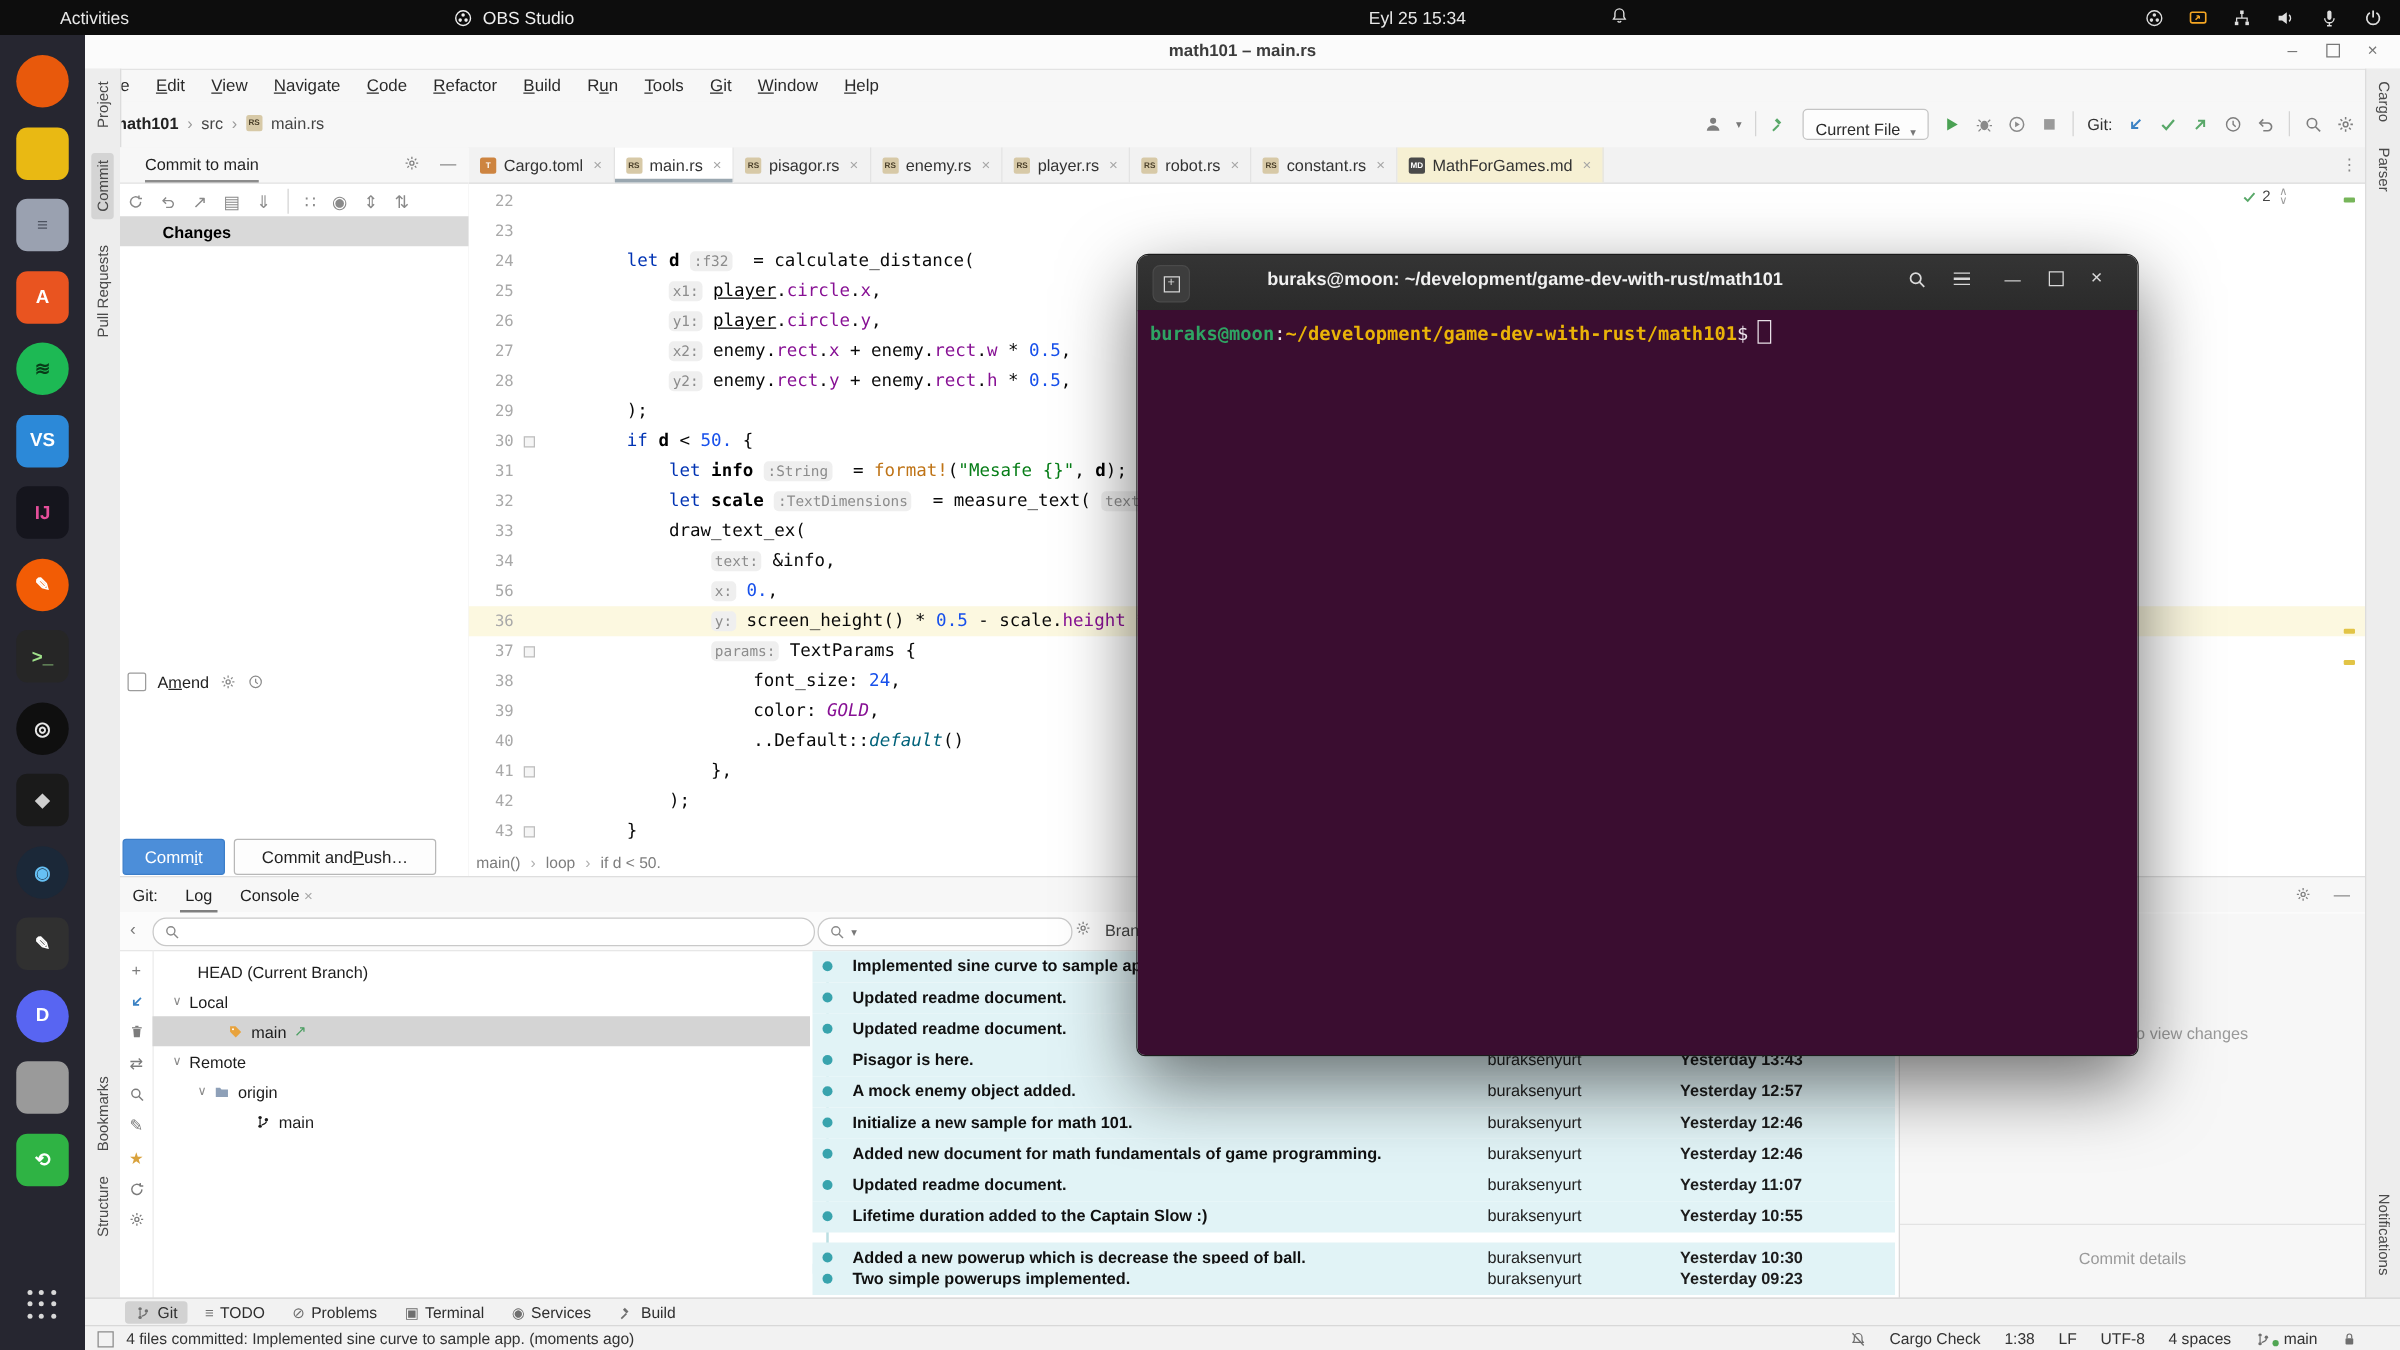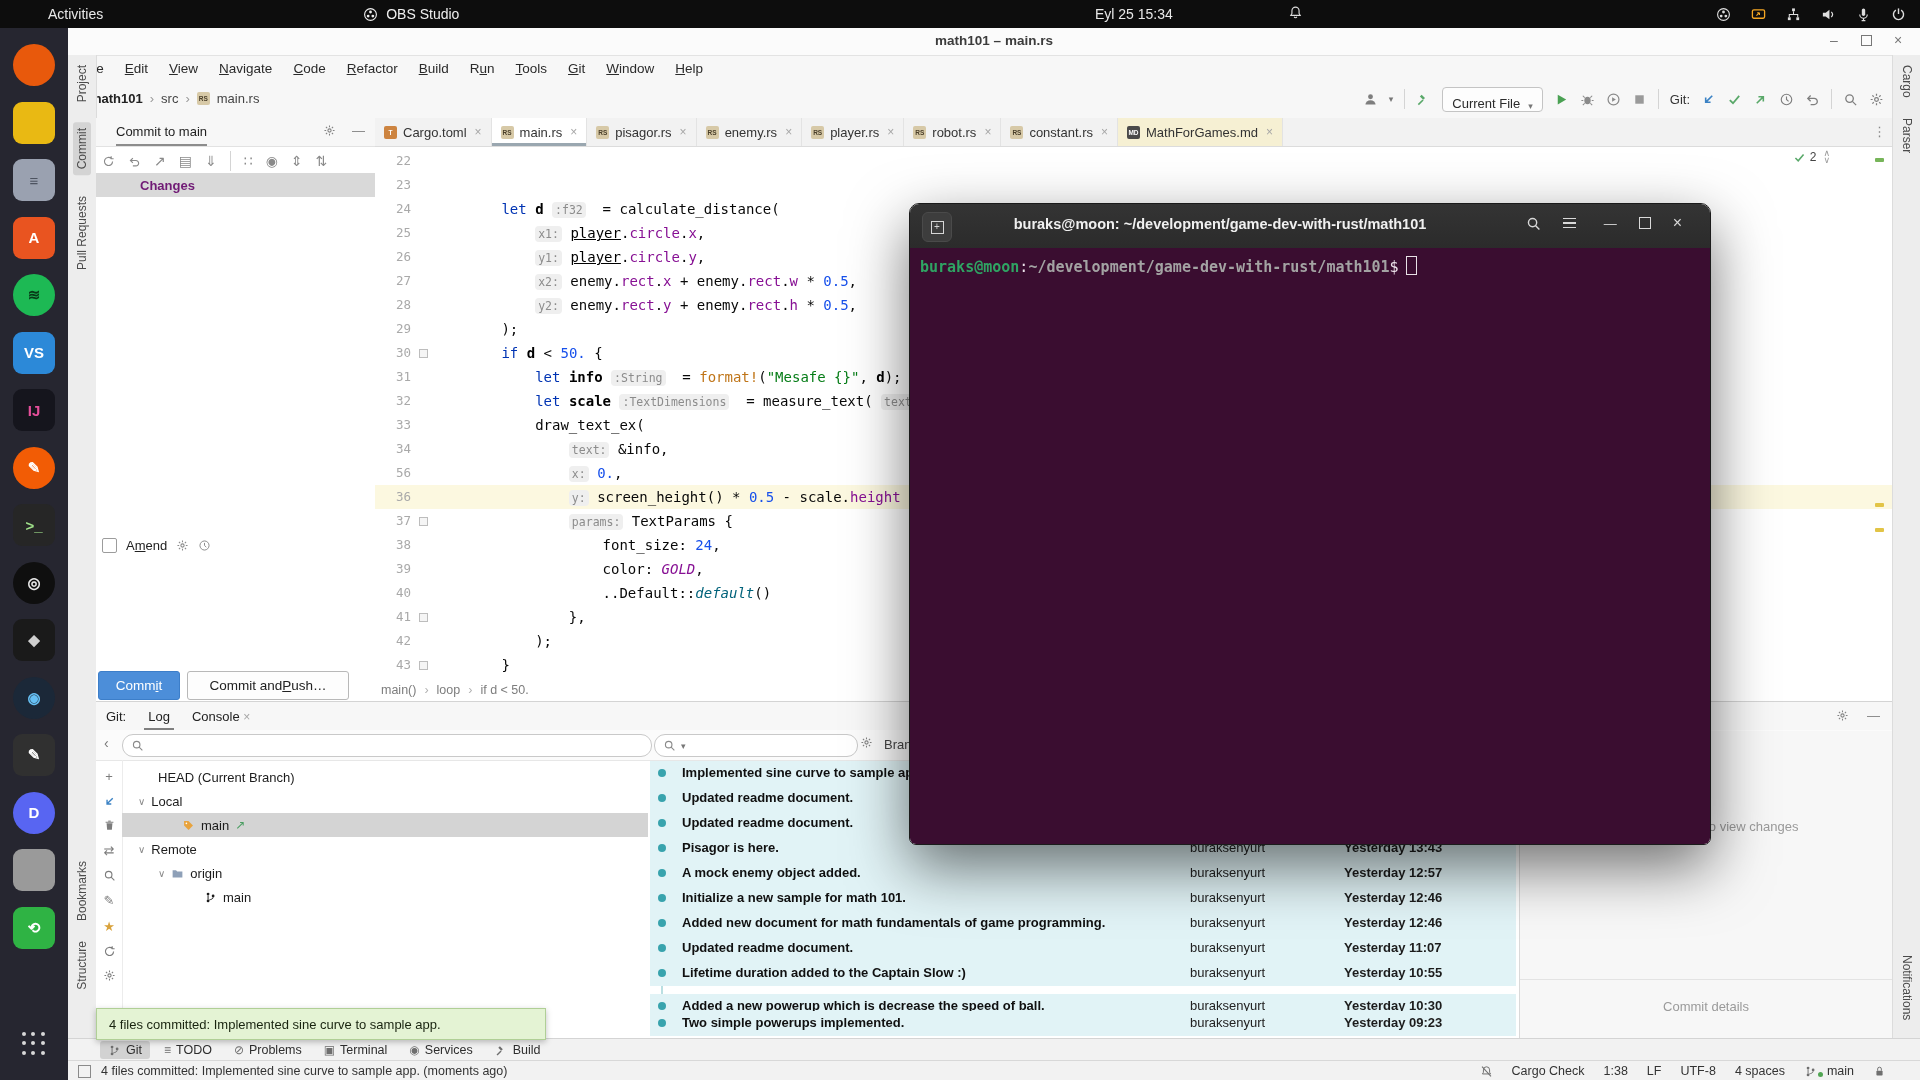--- a/index.html
+++ b/index.html
@@ -60,21 +60,21 @@
   .vlab.active{background:#d4d4d4;padding:6px 2px;border-radius:3px;}
 
   
   #commit-panel{position:absolute;left:96px;top:118px;width:279px;height:583px;background:#fff;border-right:1px solid #d6d6d6;}
   #cp-header{position:absolute;left:0;top:0;right:0;height:28px;background:#f7f7f7;border-bottom:1px solid #e2e2e2;}
   #cp-title{position:absolute;left:20px;top:6px;color:#222;}
   #cp-title::after{content:"";position:absolute;left:0;right:0;bottom:-7px;height:2px;background:#8c8c8c;}
   #cp-header-icons{position:absolute;right:10px;top:5px;display:flex;gap:16px;color:#818181;}
   #cp-toolbar{position:absolute;left:6px;top:33px;display:flex;align-items:center;gap:13px;color:#8a8a8a;font-size:14px;}
   #cp-changes{position:absolute;left:0;top:55px;right:0;height:24px;background:#d9d9d9;display:flex;align-items:center;}
-  #cp-changes span{margin-left:44px;font-weight:bold;color:#701a75;}
+  #cp-changes span{margin-left:34px;font-weight:bold;color:#000000;}
   #cp-amend{position:absolute;left:6px;top:420px;display:flex;align-items:center;gap:9px;color:#8a8a8a;}
   #cp-amend .cb{width:13px;height:13px;border:1px solid #9c9c9c;border-radius:2px;background:#fff;}
   #cp-amend label{color:#222;}
   #cp-msg{position:absolute;left:2px;top:447px;right:3px;height:100px;border:1px solid #cfcfcf;background:#fff;
           font-family:"DejaVu Sans Mono",monospace;font-size:14px;color:#1c1c1c;padding:7px 8px;line-height:24px;}
   .wrapmark{color:#bbb;font-size:11px;}
   #cp-buttons{position:absolute;left:2px;top:553px;display:flex;gap:7px;}
   #btn-commit{width:80px;height:27px;background:#4c8ed9;border:1px solid #3c7ec9;border-radius:3px;color:#fff;
               display:flex;align-items:center;justify-content:center;font-size:13.5px;}
   #btn-commit-push{width:160px;height:27px;background:#fdfdfd;border:1px solid #b8b8b8;border-radius:3px;color:#222;
@@ -166,21 +166,21 @@
               white-space:nowrap;}
   #term-btns{position:absolute;right:28px;top:10px;display:flex;align-items:center;gap:22px;color:#d9d9d9;}
   .hamb{display:flex;flex-direction:column;gap:3px;}
   .hamb i{width:13px;height:1.6px;background:#d9d9d9;}
   .tmax{width:10px;height:10px;border:1.4px solid #d9d9d9;}
   #term-body{position:absolute;left:0;top:44px;right:0;bottom:0;background:#3a0d30;
              font-family:"DejaVu Sans Mono",monospace;font-size:15px;}
   #prompt{position:absolute;left:10px;top:8px;white-space:pre;}
   #prompt .u{color:#2fa463;font-weight:bold;}
   #prompt .w{color:#ece2ea;}
-  #prompt .pth{color:#a3a3a3;font-weight:bold;}
+  #prompt .pth{color:#eab308;font-weight:bold;}
   .cursor{display:inline-block;width:9px;height:17px;border:1.5px solid #e8e0e6;vertical-align:-3px;margin-left:7px;}
 </style>
 </head>
 <body>
 
 <div id="root">
 
   <div id="topbar">
     <span id="activities">Activities</span>
     <span id="obs-app">
@@ -864,23 +864,20 @@
           <span class="ic small" style="color:#6f6f6f">
             <svg viewBox="0 0 16 16">
               <rect x="4.2" y="7" width="7.6" height="6" rx="1" fill="currentColor"></rect>
               <path d="M5.7 7V5a2.3 2.3 0 0 1 4.6 0v2" stroke="currentColor" fill="none" stroke-width="1.2"></path>
             </svg>
           </span>
         </span>
       </span>
   </div>
 
-  <div id="tooltip">
-    <span>4 files committed: Implemented sine curve to sample app.</span>
-  </div>
 
   <div id="terminal">
     <div id="term-header">
       <span id="term-newtab">
           <span class="sq">+</span>
         </span>
       <div id="term-title">buraks@moon: ~/development/game-dev-with-rust/math101</div>
       <div id="term-btns">
         <span class="ic">
             <svg viewBox="0 0 16 16">

